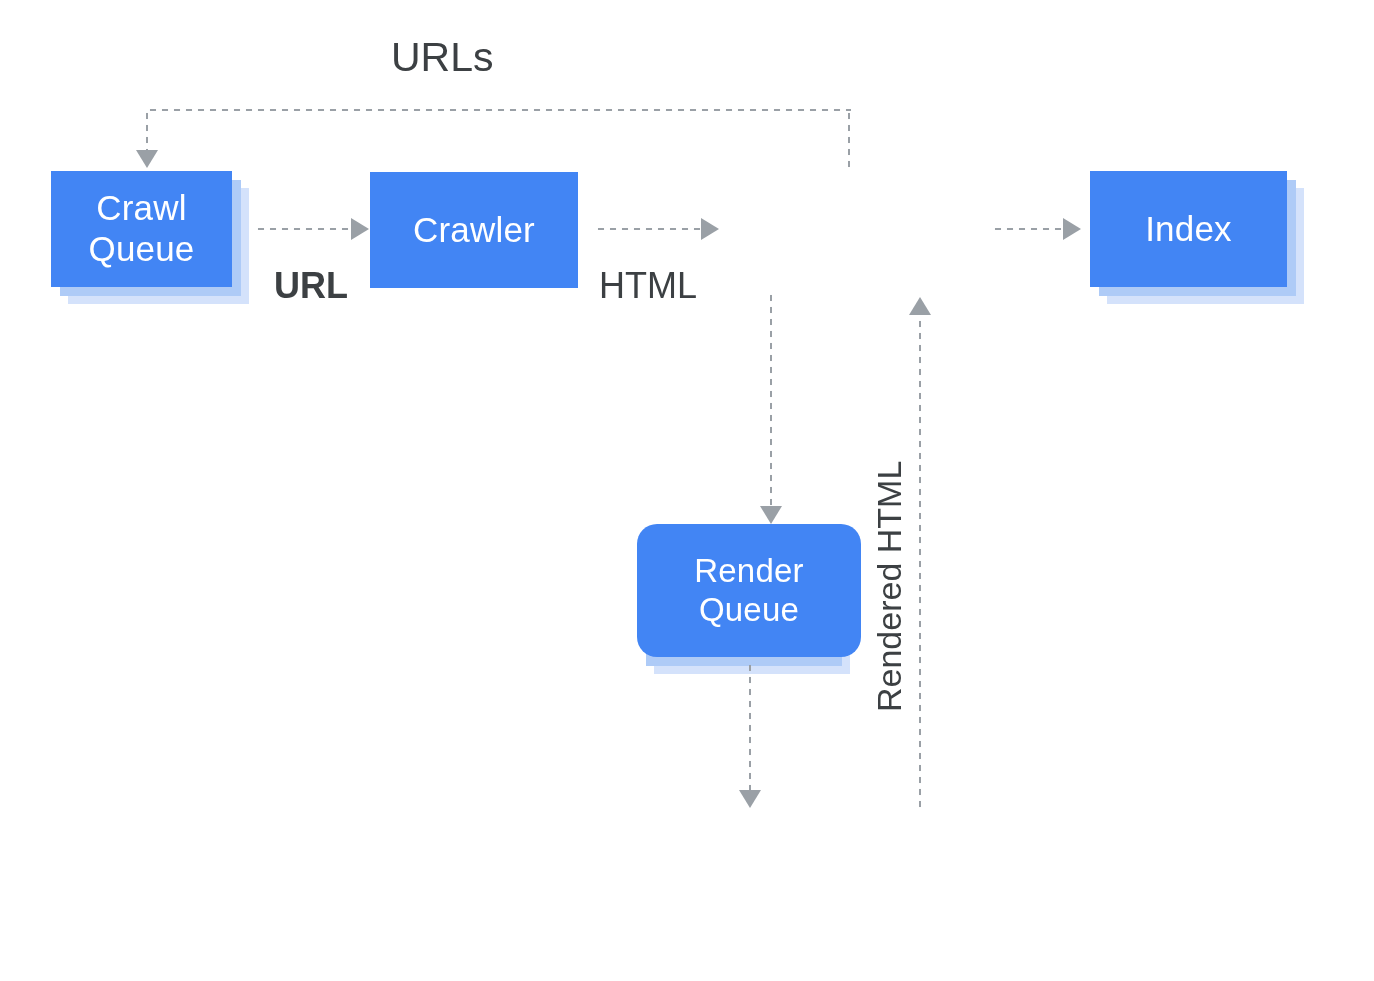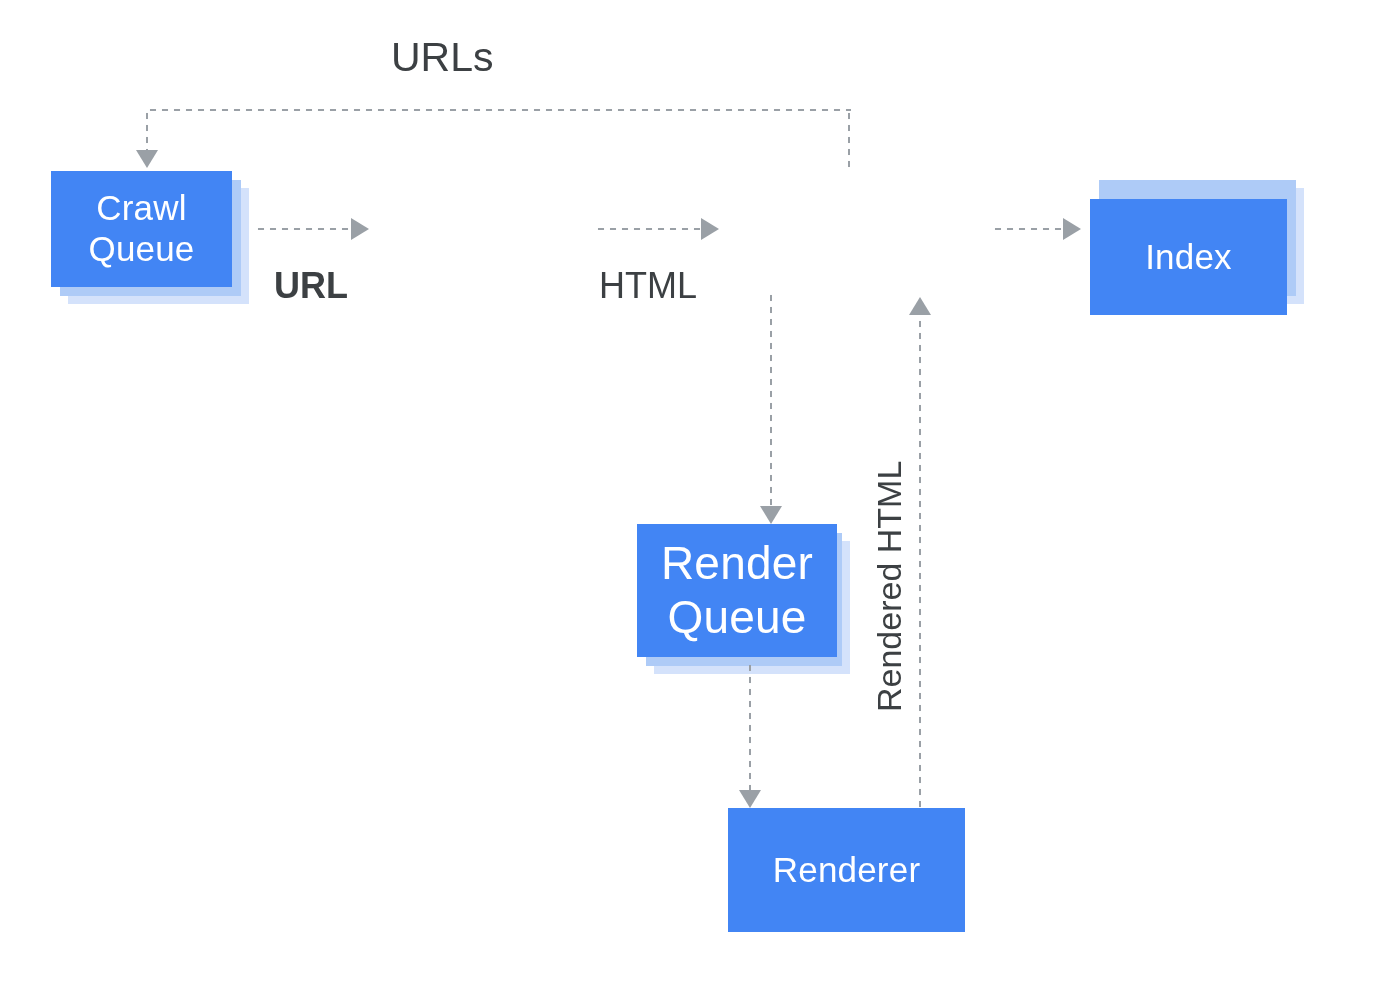--- a/index.html
+++ b/index.html
@@ -120,49 +120,49 @@
   <div class="plate near" style="left:60px; top:180px; width:181px; height:116px;"></div>
   <div class="node" style="left:51px; top:171px; width:181px; height:116px; font-size:35px;">
     <span class="node-label">Crawl
 Queue</span>
   </div>
 
   <div class="dot-h" style="left:255px; top:227px; width:100px;"></div>
   <div class="arrow right" style="left:351px; top:218px;"></div>
   <div class="edge-label" style="left:274px; top:265px; font-size:36px;font-weight:bold;">URL</div>
 
+  <div class="node" style="left:370px; top:172px; width:208px; height:116px; font-size:35px;">
+    <span class="node-label">Crawler</span>
+  </div>
 
   <div class="dot-h" style="left:595px; top:227px; width:110px;"></div>
   <div class="arrow right" style="left:701px; top:218px;"></div>
   <div class="edge-label" style="left:599px; top:265px; font-size:36px;">HTML</div>
 
 
   <div class="dot-h" style="left:992px; top:227px; width:75px;"></div>
   <div class="arrow right" style="left:1063px; top:218px;"></div>
 
   <div class="plate far" style="left:1107px; top:188px; width:197px; height:116px;"></div>
   <div class="plate near" style="left:1099px; top:180px; width:197px; height:116px;"></div>
-  <div class="node" style="left:1090px; top:171px; width:197px; height:116px; font-size:35px;margin-top:28px;">
+  <div class="node" style="left:1090px; top:171px; width:197px; height:116px; font-size:35px;">
     <span class="node-label">Index</span>
   </div>
 
   <div class="dot-v" style="left:769px; top:292px; height:222px;"></div>
   <div class="arrow down" style="left:760px; top:506px;"></div>
 
   <div class="plate far" style="left:654px; top:541px; width:196px; height:133px;"></div>
   <div class="plate near" style="left:646px; top:533px; width:196px; height:133px;"></div>
-  <div class="node" style="left:637px; top:524px; width:200px; height:133px; font-size:46px;">
+  <div class="node" style="left:637px; top:524px; width:224px; height:133px; font-size:33px;border-radius:20px;">
     <span class="node-label">Render
 Queue</span>
   </div>
 
   <div class="dot-v" style="left:748px; top:662px; height:138px;"></div>
   <div class="arrow down" style="left:739px; top:790px;"></div>
 
-  <div class="node" style="left:728px; top:808px; width:237px; height:124px; font-size:35px;">
-    <span class="node-label">Renderer</span>
-  </div>
 
   <div class="dot-v" style="left:918px; top:318px; height:492px;"></div>
   <div class="arrow up" style="left:909px; top:297px;"></div>
   <div class="edge-label vertical" style="left:870px; top:712px; font-size:34px;">Rendered HTML</div>
 
 </div>
 
 </body></html>

